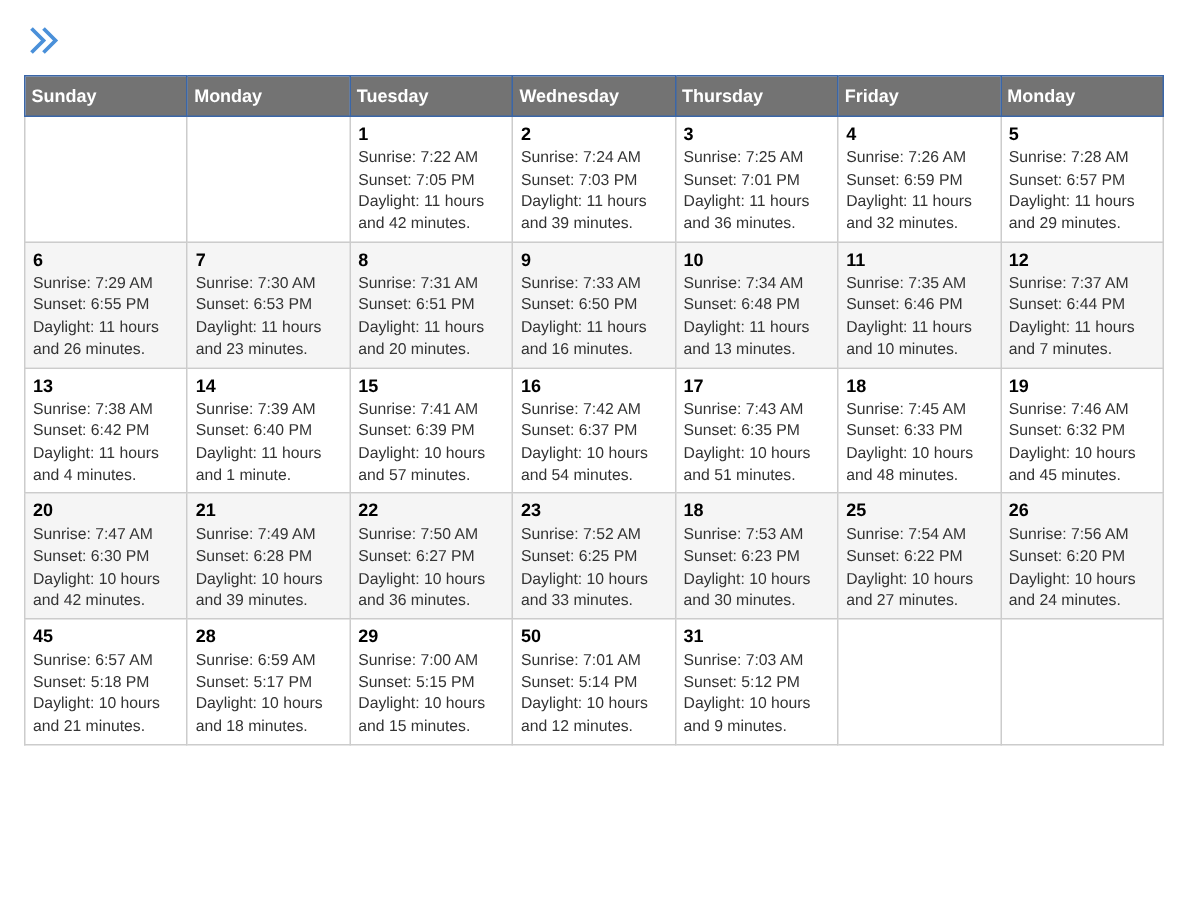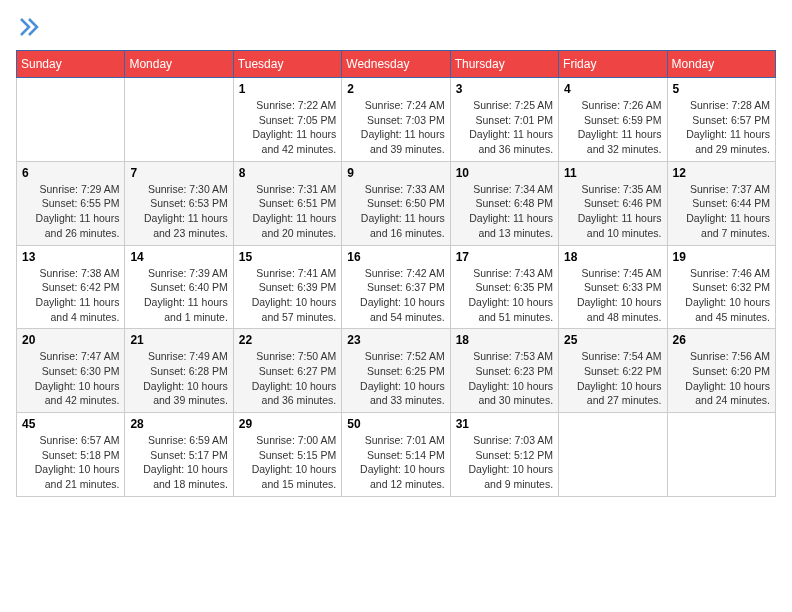--- a/index.html
+++ b/index.html
@@ -46,26 +46,26 @@
     .location-title {
       font-size: 15px;
       color: #555;
     }
     .calendar {
       width: 100%;
       border-collapse: collapse;
       font-size: 11px;
     }
     .calendar th {
-      background-color: #ef4444;
+      background-color: #737373;
       color: #fff;
       padding: 6px 4px;
       text-align: left;
       font-size: 12px;
-      font-weight: normal;
+      font-weight: bold;
       border: 1px solid #3a66a8;
     }
     .calendar td {
       border: 1px solid #ccc;
       vertical-align: top;
       padding: 4px 5px;
       width: calc(100% / 7);
       height: 80px;
       background: #fff;
     }
@@ -75,21 +75,20 @@
     .day-number {
       font-weight: bold;
       font-size: 12px;
       display: block;
       margin-bottom: 2px;
     }
     .day-info {
       color: #333;
       line-height: 1.4;
       font-size: 10.5px;
-      text-align: right;
     }
     .empty-cell {
       background: #fff !important;
     }
   </style>
 </head>
 <body>
 
 <div class="header">
   <div class="logo">

